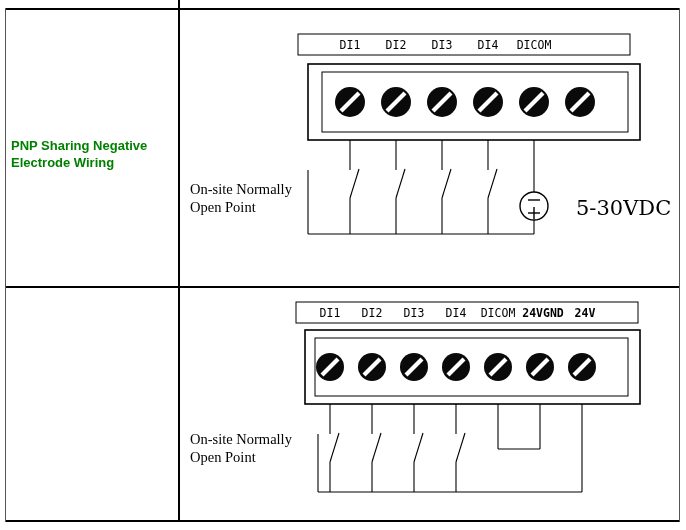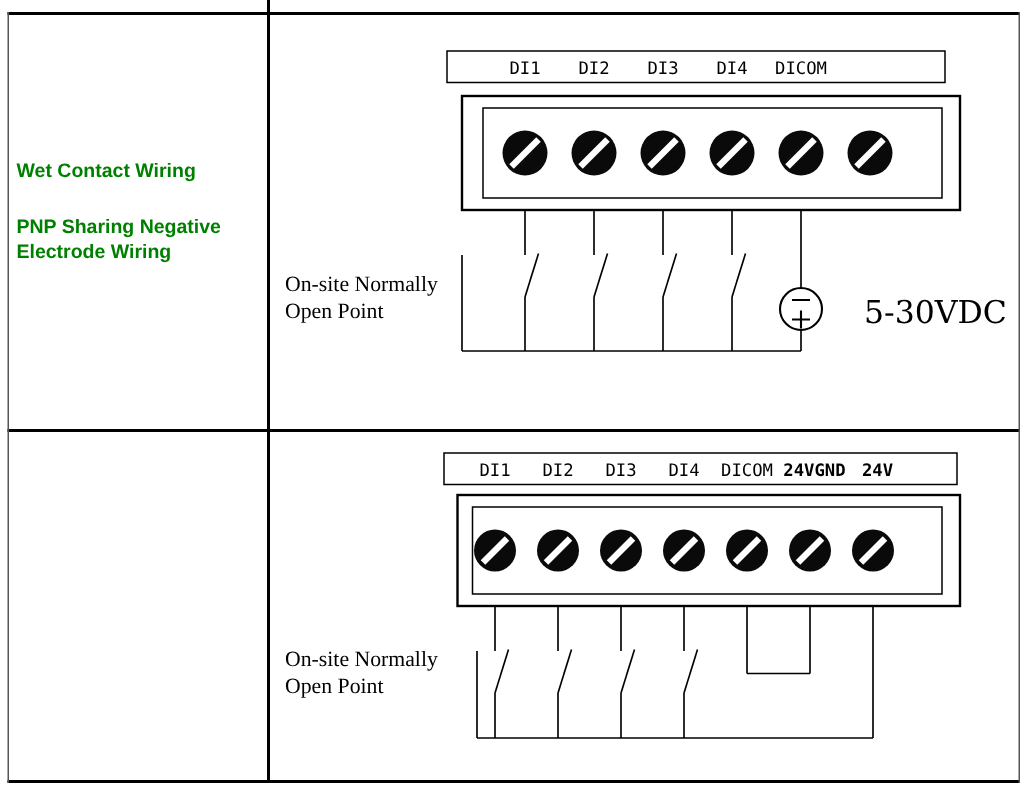--- a/index.html
+++ b/index.html
@@ -6,21 +6,21 @@
   html,body { background:#fff; }
   body { font-family:"Liberation Sans", sans-serif; }
   .page { position:relative; width:686px; height:530px; background:#fff; overflow:hidden; }
 
   .hline { position:absolute; height:2px; background:#000; }
   .vline { position:absolute; width:2px; background:#000; }
   .vline.thin { width:1px; background:#555; }
 
   .cell-label { position:absolute; color:var(--accent,#008000); font-weight:bold;
                 font-size:13px; line-height:1.3; font-family:"Liberation Sans", sans-serif; }
-  .cell-label .sub { margin-top:20px; }
+  .cell-label .sub { margin-top:32px; }
 
   svg.diagram { position:absolute; }
 
   .box  { fill:#fff; stroke:#000; stroke-width:1; }
   .box2 { fill:#fff; stroke:#000; stroke-width:1.6; }
   .tlabel { font-family:"DejaVu Sans Mono", monospace; font-size:11.5px; fill:#000; text-anchor:middle; }
   .tlabel.bold { font-weight:bold; }
   .note   { font-family:"Liberation Serif", serif; font-size:14.5px; fill:#000; }
   .vlabel { font-family:"DejaVu Serif", serif; font-size:21px; fill:#000; }
   .wire { stroke:#000; stroke-width:1.1; fill:none; }
@@ -34,21 +34,20 @@
 <div class="page">
 
   <div class="hline" style="left:5px; top:8px;   width:675px;"></div>
   <div class="hline" style="left:5px; top:286px; width:675px;"></div>
   <div class="hline" style="left:5px; top:520px; width:675px;"></div>
   <div class="vline" style="left:178px; top:0;   height:522px;"></div>
   <div class="vline thin" style="left:5px;  top:8px; height:514px;"></div>
   <div class="vline thin" style="left:679px; top:8px; height:514px;"></div>
 
   <div class="cell-label" style="left:11px; top:106px; width:164px;">
-    <div>Wet Contact Wiring</div>
     <div class="sub">PNP Sharing Negative Electrode Wiring</div>
   </div>
 
   <svg class="diagram" style="left:180px; top:8px;" width="506" height="279" viewBox="0 0 506 279">
 
     <g>
       <rect class="box" x="118" y="26" width="332" height="21"></rect>
       <text class="tlabel" x="170" y="41">DI1</text>
       <text class="tlabel" x="216" y="41">DI2</text>
       <text class="tlabel" x="262" y="41">DI3</text>

